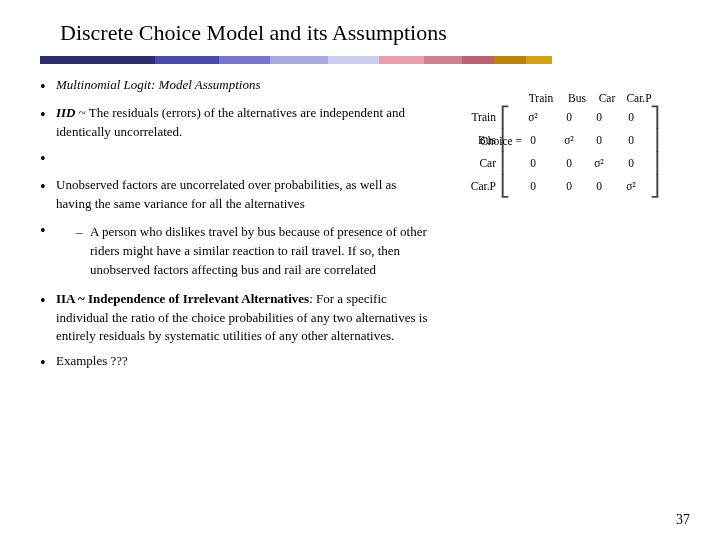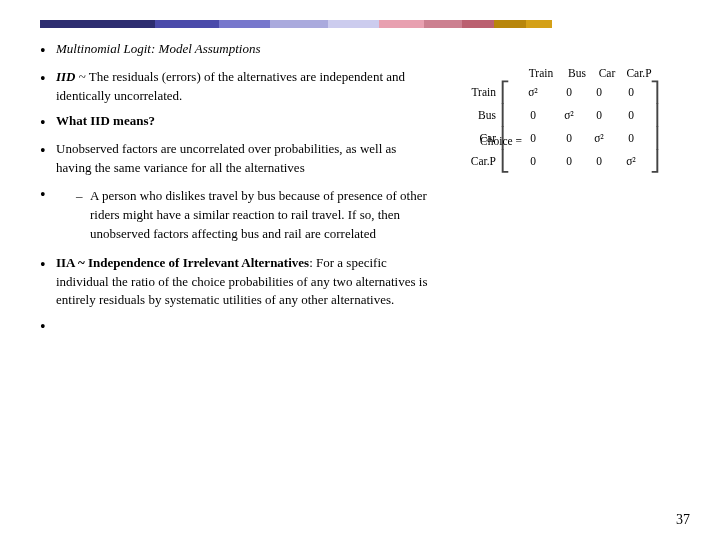--- a/index.html
+++ b/index.html
@@ -85,34 +85,35 @@
 
     .sub-dash {
       min-width: 14px;
       font-size: 13px;
       line-height: 1.45;
     }
 
     
     .matrix-container {
       font-size: 12px;
-      margin-top: 22px;
+      margin-top: 11px;
     }
 
     .page-number {
       position: absolute;
       bottom: 12px;
       right: 30px;
       font-size: 14px;
     }
   </style>
 </head>
 <body>
 
 <div class="slide">
+  <h1 class="title">Discrete Choice Model and its Assumptions</h1>
 
   <div class="color-bar">
     <div class="color-seg" style="background:#2d2d70;width:18%;"></div>
     <div class="color-seg" style="background:#4a4aaa;width:10%;"></div>
     <div class="color-seg" style="background:#7777cc;width:8%;"></div>
     <div class="color-seg" style="background:#aaaadd;width:9%;"></div>
     <div class="color-seg" style="background:#ccccee;width:8%;"></div>
     <div class="color-seg" style="background:#e8a0b0;width:7%;"></div>
     <div class="color-seg" style="background:#cc8090;width:6%;"></div>
     <div class="color-seg" style="background:#bb6070;width:5%;"></div>
@@ -132,23 +133,20 @@
 
       <div class="bullet-item">
         <span class="bullet">•</span>
         <span class="bullet-text">
           <span style="font-weight:bold;font-style:italic;">IID</span><span> ~ The residuals (errors) of the alternatives are independent and identically uncorrelated.</span>
         </span>
       </div>
 
       <div class="bullet-item" style="margin-top:6px;">
         <span class="bullet">•</span>
-        <span class="bullet-text">
-          <span style="font-weight:bold;">What IID means?</span>
-        </span>
       </div>
 
       <div class="bullet-item">
         <span class="bullet">•</span>
         <span class="bullet-text">Unobserved factors are uncorrelated over probabilities, as well as having the same variance for all the alternatives</span>
       </div>
 
       <div class="bullet-item">
         <span class="bullet">•</span>
         <span class="bullet-text">
@@ -162,20 +160,23 @@
 
       <div class="bullet-item">
         <span class="bullet">•</span>
         <span class="bullet-text">
           <span style="font-weight:bold;">IIA ~ Independence of Irrelevant Alternatives</span><span>: For a specific individual the ratio of the choice probabilities of any two alternatives is entirely residuals by systematic utilities of any other alternatives.</span>
         </span>
       </div>
 
       <div class="bullet-item">
         <span class="bullet">•</span>
+        <span class="bullet-text">
+          <span>Examples  ???</span>
+        </span>
       </div>
 
     </div>
 
     <div class="right-col">
       <div class="matrix-container">
 
         <div style="display:flex;align-items:flex-end;margin-bottom:3px;margin-left:60px;">
           <span style="min-width:42px;text-align:center;font-size:11.5px;">Train</span>
           <span style="min-width:30px;text-align:center;font-size:11.5px;">Bus</span>

